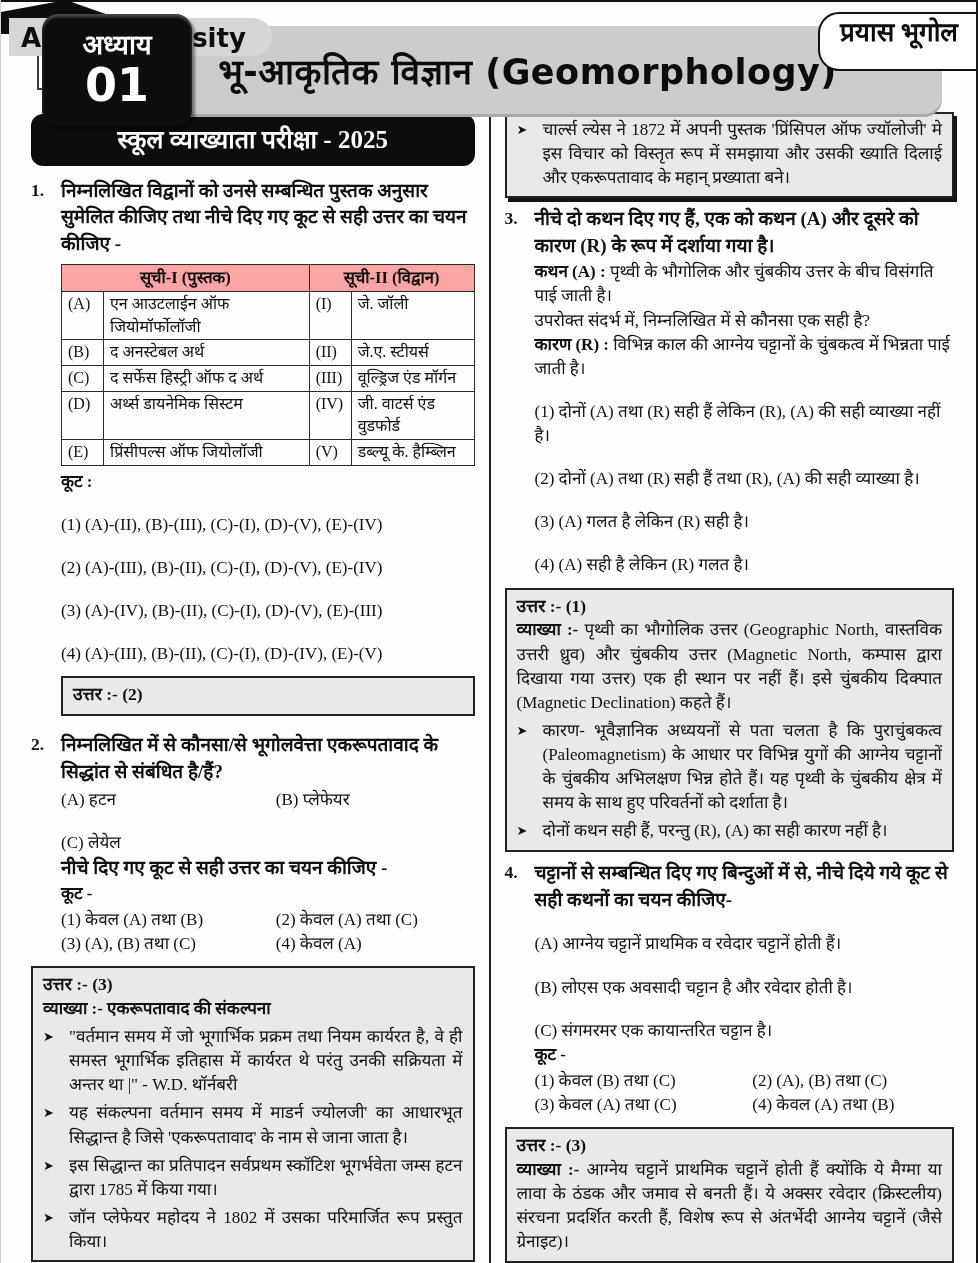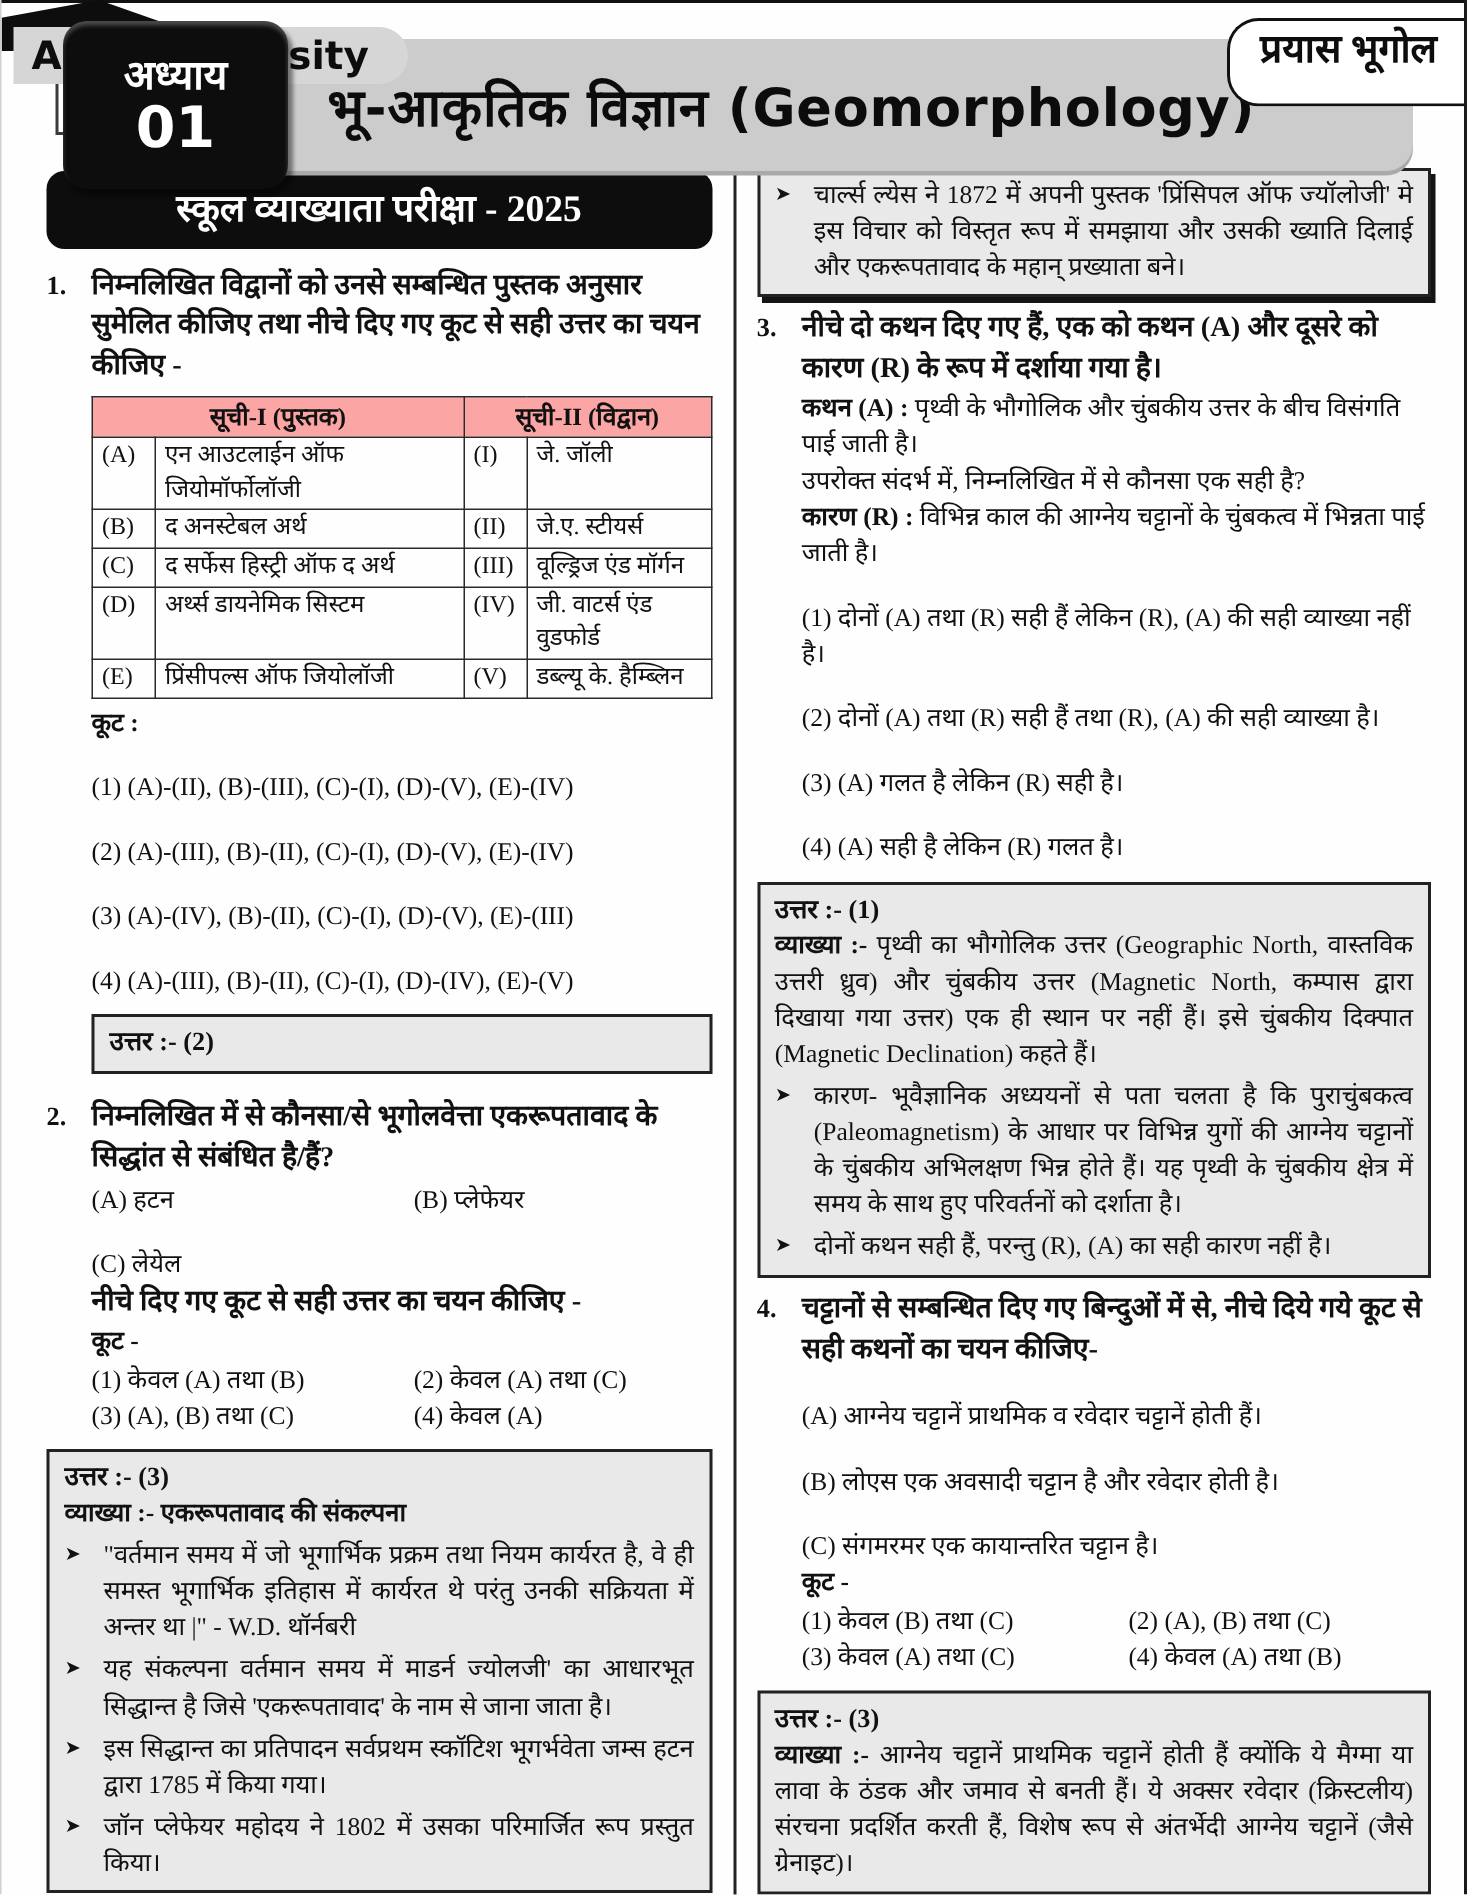--- a/index.html
+++ b/index.html
@@ -57,21 +57,21 @@
     font-family:"DejaVu Sans","Liberation Sans",sans-serif;
   }
   .chapter-badge {
     position:absolute; left:41px; top:4px; width:150px; height:112px;
     background:#0d0d0d; border-radius:16px;
     box-shadow: 3px 4px 3px rgba(0,0,0,.45), inset 0 3px 3px rgba(255,255,255,.25);
     display:flex; flex-direction:column; align-items:center; justify-content:center;
     color:#fff; z-index:3;
   }
   .chapter-badge .lbl { font-weight:bold; font-size:27px; line-height:1.15; }
-  .chapter-badge .num { font-weight:bold; font-size:38px; line-height:1.05;
+  .chapter-badge .num { font-weight:bold; font-size:46px; line-height:1.05;
     font-family:"DejaVu Sans","Liberation Sans",sans-serif; }
 
   
   .banner-outer {
     margin: 16px 36px 0 36px;
     border: 2px solid #3a3a3a; padding: 5px;
     background:#fff;
   }
   .banner-inner {
     background:#0d0d0d; color:#fff; text-align:center;

